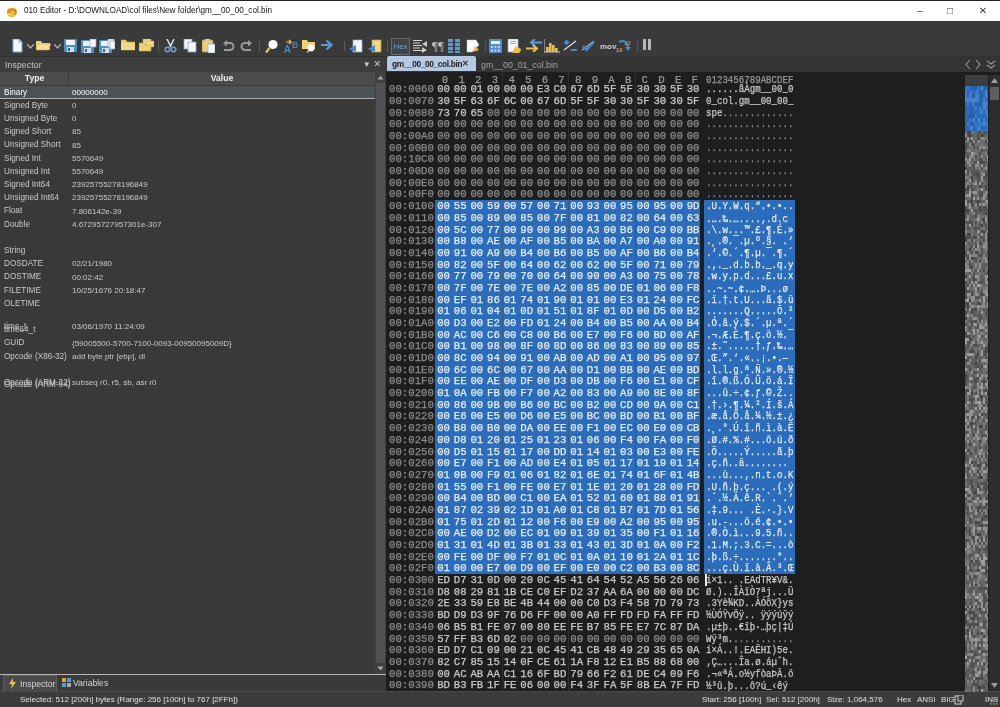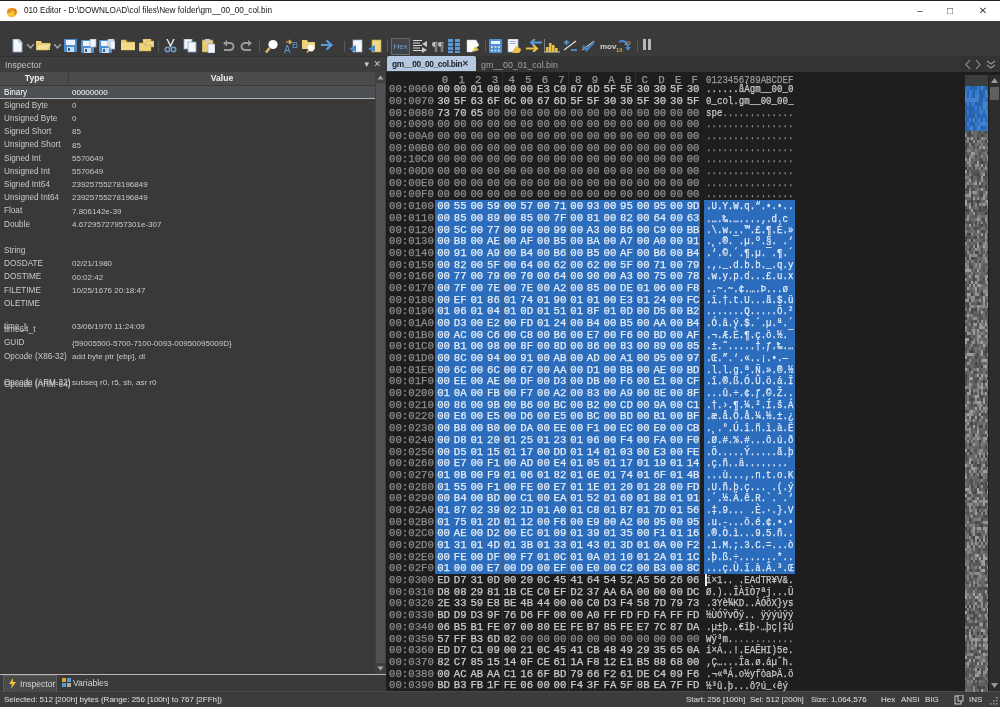--- a/index.html
+++ b/index.html
@@ -37,21 +37,21 @@
 #insp .close { position:absolute; top:2px; font-size:9px; color:#ccc; }
 
 #spl { position:absolute; left:0; top:673.5px; width:386px; height:1.5px; background:#b8b8b8; }
 
 #btabs { position:absolute; left:0; top:675px; width:386px; height:16px; background:#3a3a3a; }
 .btab { position:absolute; top:0; height:16px; font-size:8.6px; color:#d5d5d5; }
 .btab.active { background:#4a4a4a; border:1px solid #5e5e5e; border-bottom:none; }
 
 #status { position:absolute; left:0; top:691px; width:1000px; height:16px; background:#3c3c3c;
   border-top:1px solid #4a4a4a; font-size:8.0px; color:#e0e0e0; }
-#status span { position:absolute; top:3px; }
+#status span { position:absolute; top:3px;margin-left:16px; }
 
 #tabbar { position:absolute; left:386px; top:56px; width:614px; height:15.5px; background:#333333; }
 #atab { position:absolute; left:1px; top:0; width:89px; height:15px; background:#b5c9e2; border-radius:2px 2px 0 0; }
 #atab .tl { position:absolute; left:5px; top:2.5px; font-size:8.3px; letter-spacing:-0.35px; font-weight:bold; color:#1c1c1c; }
 #itab { position:absolute; left:95px; top:4px; font-size:8.8px; color:#a2a2a2; }
 
 #hexarea { position:absolute; left:386px; top:71.5px; width:614px; height:619px; background:#1e1e1e;
   font-family:"Liberation Mono",monospace; font-size:10.7px; -webkit-text-stroke:0.25px currentColor; }
 #hexhdr { position:absolute; left:0; top:2.5px; height:10px; color:#989898; font-size:10.7px; }
 .vdiv { position:absolute; top:0; width:1px; height:619px; background:#2f2f2f; }

